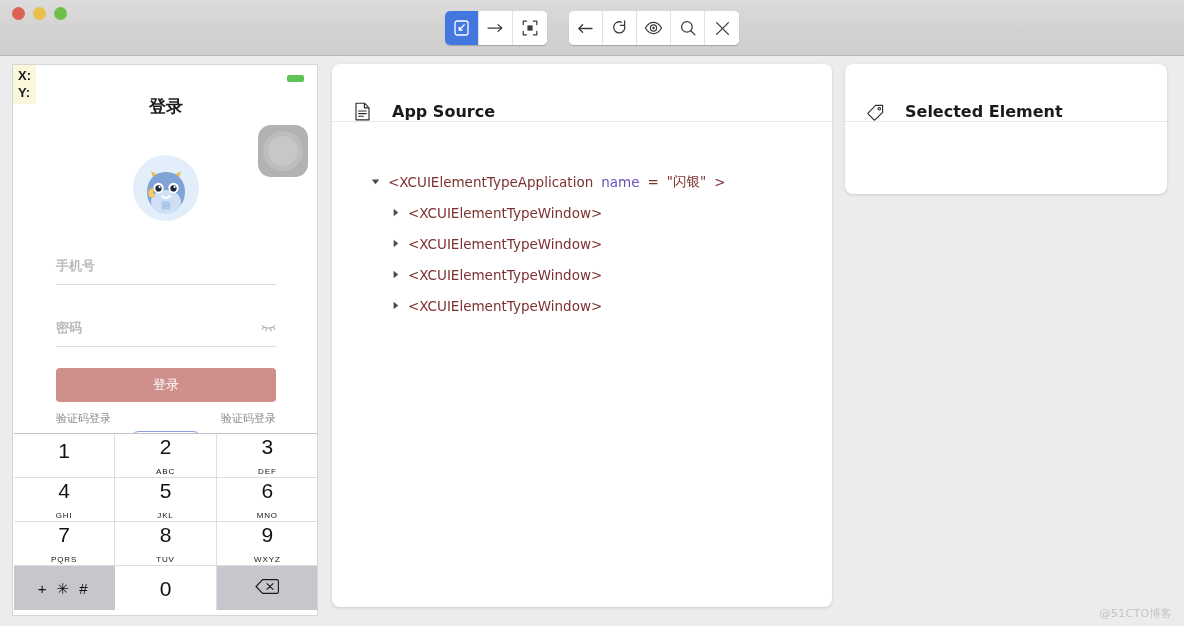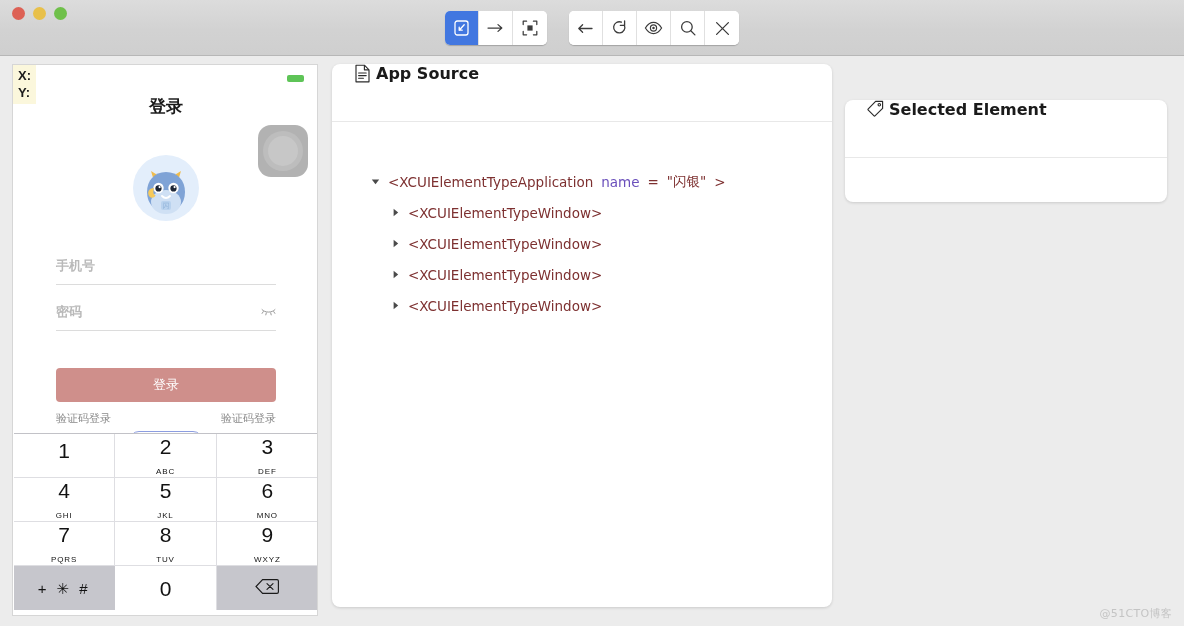--- a/index.html
+++ b/index.html
@@ -138,21 +138,21 @@
     color: #b9b9b9;
     font-family: "DejaVu Sans", sans-serif;
     font-weight: bold;
   }
   .field .underline {
     margin-top: 9px;
     height: 1px;
     background: #dcdcdc;
   }
   .field-phone { top: 192px; }
-  .field-pass  { top: 238px; }
+  .field-pass  { top: 254px; }
   .eye-icon {
     position: absolute;
     right: 0; top: 0;
     color: #9a9a9a;
   }
 
   .login-btn {
     position: absolute;
     left: 42px; top: 303px;
     width: 220px; height: 34px;
@@ -225,28 +225,28 @@
   .key .sym { font-size: 15px; letter-spacing: 3px; }
 
   
   .card {
     position: absolute;
     background: #ffffff;
     border-radius: 8px;
     box-shadow: 0 1px 3px rgba(0,0,0,.14);
   }
   .card-src { left: 332px; top: 8px; width: 500px; height: 543px; }
-  .card-sel { left: 845px; top: 8px; width: 322px; height: 102px; margin-top: 36px; }
+  .card-sel { left: 845px; top: 8px; width: 322px; height: 130px; }
 
   .card-head {
     height: 58px;
     border-bottom: 1px solid #e8e8e8;
-    display: flex; align-items: flex-start;
+    display: flex; align-items: flex-end;
     padding-left: 22px;
-    gap: 5px;
+    gap: 21px;
   }
   .card-head .title {
     font-size: 16px;
     font-weight: 700;
     color: #1a1a1a;
     font-family: "DejaVu Sans", sans-serif;
   }
   .card-head .hicon { color: #2b2b2b; display: flex; }
 
   .card-body { padding: 30px 22px 0 22px; }

